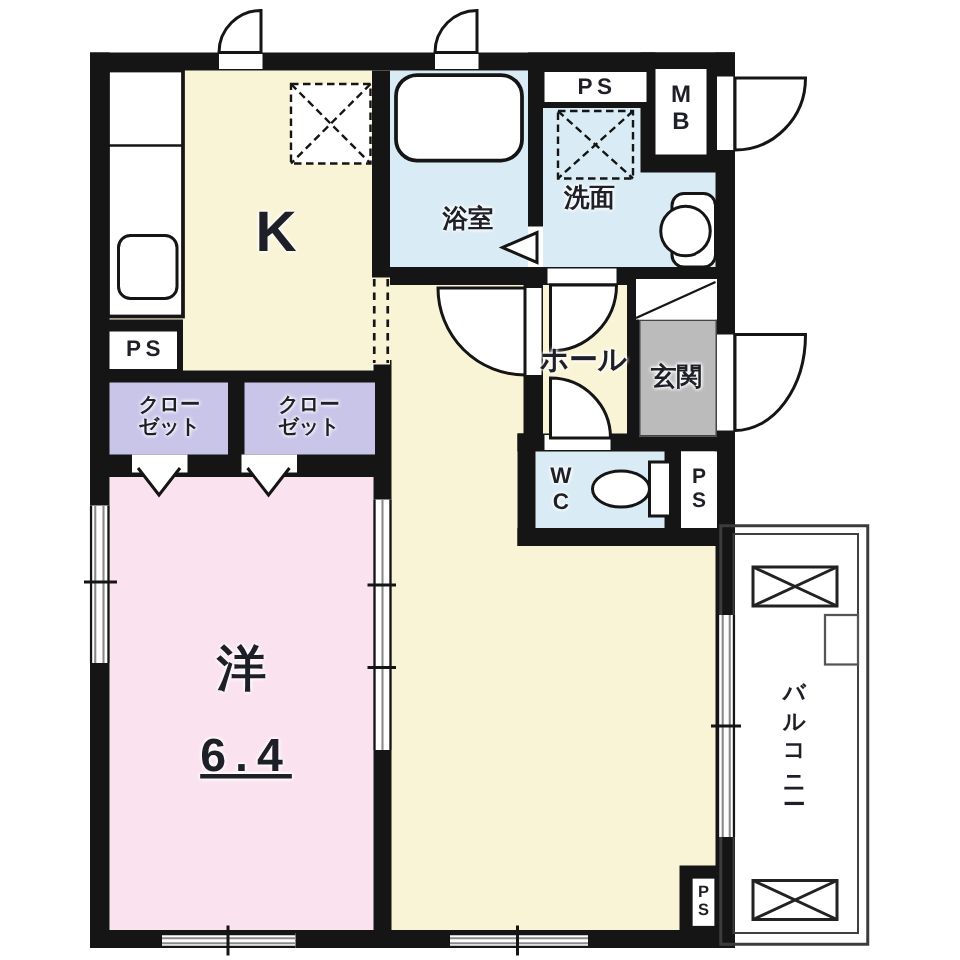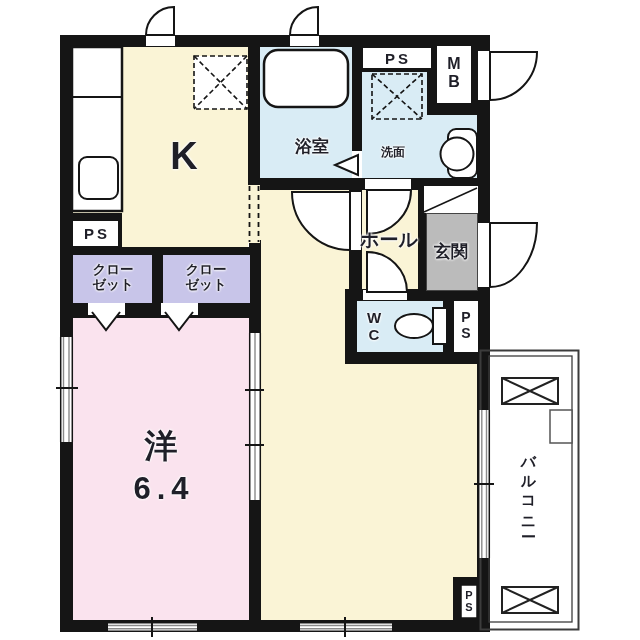--- a/index.html
+++ b/index.html
@@ -163,23 +163,23 @@
     </g>
     <g stroke="#151515" stroke-width="2" fill="#fff">
       <rect x="433" y="308" width="14" height="36"></rect>
       <ellipse cx="414" cy="326" rx="19" ry="12"></ellipse>
     </g>
     <line x1="424" y1="212" x2="477" y2="188" stroke="#151515" stroke-width="1.5"></line>
   </svg>
 
   <div class="lbl" style="left:184px;top:156px;font-size:38px;">K</div>
   <div class="lbl" style="left:161px;top:446px;font-size:33px;">洋</div>
-  <div class="lbl" style="left:164px;top:489px;font-size:31px;letter-spacing:6px;">6.4</div>
+  <div class="lbl" style="left:164px;top:504px;font-size:31px;letter-spacing:6px;text-decoration:underline;">6.4</div>
   <div class="lbl" style="left:312px;top:146px;font-size:17px;">浴室</div>
-  <div class="lbl" style="left:393px;top:152px;font-size:12px;">洗面</div>
+  <div class="lbl" style="left:393px;top:132px;font-size:17px;">洗面</div>
   <div class="lbl" style="left:389px;top:240px;font-size:19px;">ホール</div>
   <div class="lbl" style="left:451px;top:251px;font-size:17px;">玄関</div>
   <div class="lbl stack" style="left:374px;top:327px;font-size:15px;">
     <span>W</span>
     <span>C</span>
   </div>
   <div class="lbl stack" style="left:454px;top:73px;font-size:16px;">
     <span>M</span>
     <span>B</span>
   </div>

